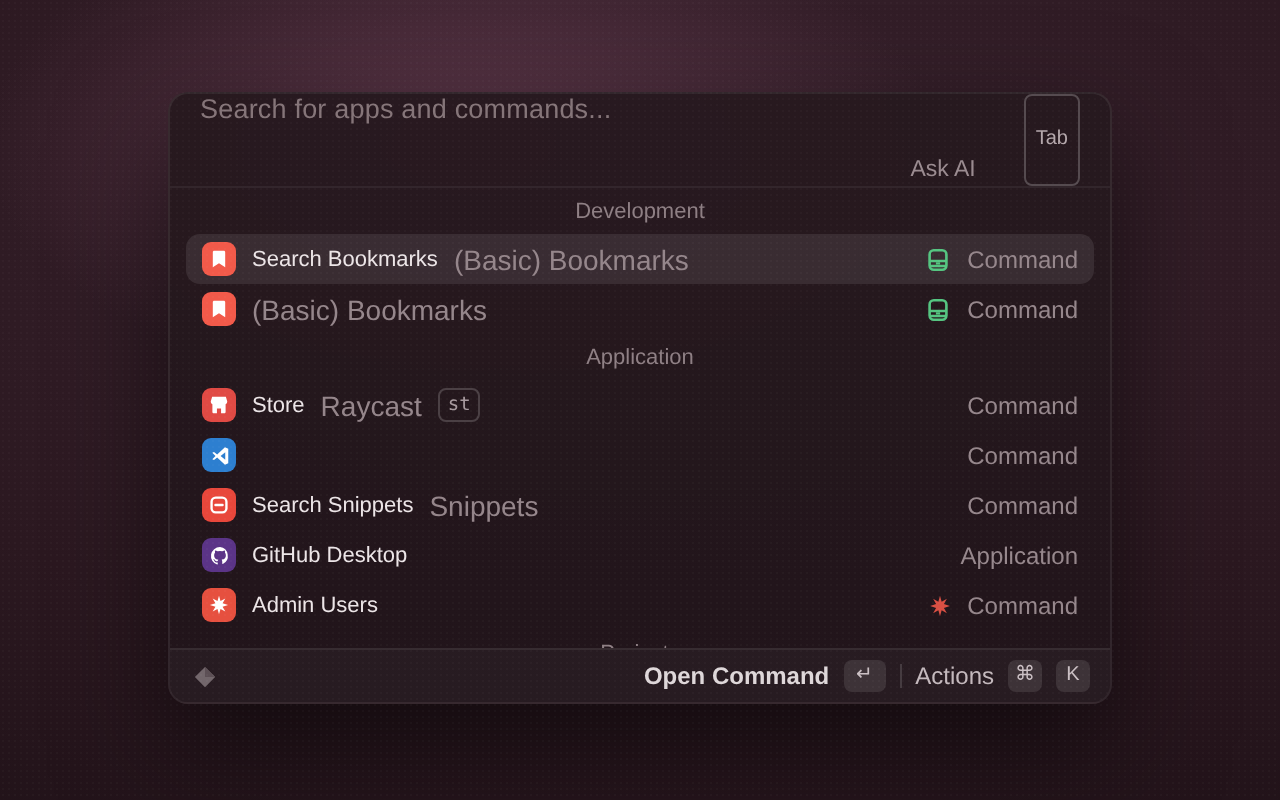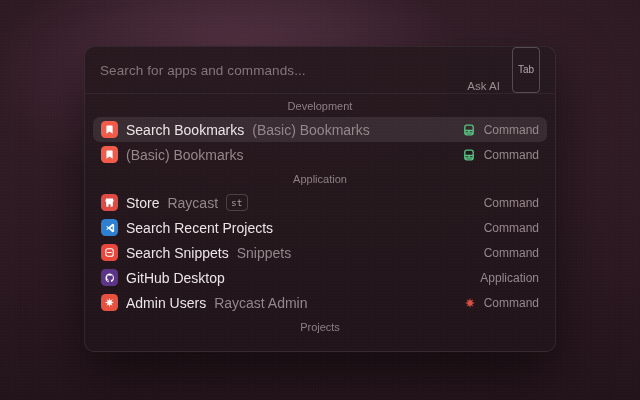--- a/index.html
+++ b/index.html
@@ -20,34 +20,34 @@
 
   .window {
     position:absolute; left:84px; top:46px; width:472px; height:306px;
     border-radius:10px; overflow:hidden;
     background:linear-gradient(rgba(39,25,31,0.97), rgba(33,21,26,0.97));
     border:1px solid rgba(255,255,255,0.075);
     box-shadow:0 22px 55px rgba(0,0,0,0.55);
     display:flex; flex-direction:column;
   }
 
-  .searchbar { flex:0 0 40px; display:flex; align-items:center; gap:12px;
+  .searchbar { flex:0 0 40px; display:flex; gap:24px;
     padding:0 15px; border-bottom:1px solid rgba(255,255,255,0.06); }
   .placeholder { flex:1; color:#857579; font-size:13.5px; letter-spacing:.1px; }
   .askai { color:#9a8b90; font-size:11.5px;margin-top:32px; }
   .tabkey { border:1px solid rgba(255,255,255,0.22); color:#b4a7ab; font-size:10px;
     line-height:1; padding:17px 5px; border-radius:4px; }
 
   .list { flex:1 1 auto; padding:0 8px; overflow:hidden; }
   .sec-header { color:#8e7f84; font-size:11px; font-weight:500; padding:6px 8px 5px;text-align:center; }
   .row { height:25px; display:flex; align-items:center; gap:8px; padding:0 8px; border-radius:7px; }
   .row.selected { background:rgba(255,255,255,0.09); }
   .icon { width:17px; height:17px; border-radius:4.5px; flex:none;
     display:flex; align-items:center; justify-content:center; }
-  .title { color:#ece5e7; font-size:14px; white-space:nowrap; }
+  .title { color:#ece5e7; font-size:11px; white-space:nowrap; }
   .subtitle { color:#95868b; font-size:14px; white-space:nowrap; }
   .alias { border:1px solid rgba(255,255,255,0.18); color:#a79a9e; font-size:9.5px;
     font-family:"DejaVu Sans Mono", monospace; line-height:1; padding:2.5px 4px; border-radius:4px; }
   .spacer { flex:1; }
   .acc { flex:none; display:flex; align-items:center; }
   .type { color:#96878c; font-size:12px; white-space:nowrap; }
 
   .footer { flex:0 0 27px; display:flex; align-items:center; gap:8px; padding:0 10px;
     border-top:1px solid rgba(255,255,255,0.07); background:rgba(255,255,255,0.03); }
   .footer-right { margin-left:auto; display:flex; align-items:center; gap:7px; }
@@ -121,21 +121,20 @@
           <span class="alias">st</span>
           <span class="spacer"></span>
           <span class="type">Command</span>
         </div>
         <div class="row">
           <span class="icon" style="background: rgb(45, 127, 208);">
             <svg width="12" height="12" viewBox="0 0 16 16" fill="#fff">
               <path d="M11.3 2.2 6.1 7 4 5.3l-1.1.5L5 8 2.9 10.2l1.1.5L6.1 9l5.2 4.8 2.2-1V3.2l-2.2-1zM11.5 5.5v5L8.4 8l3.1-2.5z"></path>
             </svg>
           </span>
-          <span class="title">Search Recent Projects</span>
           <span class="spacer"></span>
           <span class="type">Command</span>
         </div>
         <div class="row">
           <span class="icon" style="background: rgb(232, 71, 59);">
             <svg width="11" height="11" viewBox="0 0 16 16">
               <rect x="2.6" y="2.6" width="10.8" height="10.8" rx="3" fill="none" stroke="#fff" stroke-width="1.7"></rect>
               <path d="M5.4 8h5.2" stroke="#fff" stroke-width="1.7" stroke-linecap="round"></path>
             </svg>
           </span>
@@ -154,27 +153,42 @@
           <span class="spacer"></span>
           <span class="type">Application</span>
         </div>
         <div class="row">
           <span class="icon" style="background: rgb(230, 80, 63);">
             <svg width="11" height="11" viewBox="0 0 16 16" fill="#fff">
               <path d="M8 1.2l1.1 3.9 3.5-1.9-2 3.5 4 1.3-4 1.3 2 3.5-3.5-1.9L8 14.8l-1.1-3.9-3.5 1.9 2-3.5-4-1.3 4-1.3-2-3.5 3.5 1.9z"></path>
             </svg>
           </span>
           <span class="title">Admin Users</span>
-          <span class="subtitle">Raycast Admin</span>
           <span class="spacer"></span>
           <span class="acc">
             <svg width="12" height="12" viewBox="0 0 16 16" fill="#da5044">
               <path d="M8 1.2l1.1 3.9 3.5-1.9-2 3.5 4 1.3-4 1.3 2 3.5-3.5-1.9L8 14.8l-1.1-3.9-3.5 1.9 2-3.5-4-1.3 4-1.3-2-3.5 3.5 1.9z"></path>
             </svg>
           </span>
           <span class="type">Command</span>
         </div>
         <div class="sec-header">Projects</div>
       </div>
 
+    <div class="footer">
+      <span class="ray-logo">
+        <svg width="15" height="15" viewBox="0 0 16 16">
+            <path d="M8 2.6 13.4 8 8 13.4 2.6 8z" fill="#8d8085"></path>
+            <path d="M8 2.6 13.4 8 8 8z" fill="#6f6267"></path>
+          </svg>
+      </span>
+      <div class="footer-right">
+        <span class="open-label">Open Command</span>
+        <span class="key wide">↵</span>
+        <span class="fdiv"></span>
+        <span class="actions-label">Actions</span>
+        <span class="key">⌘</span>
+        <span class="key">K</span>
+      </div>
+    </div>
 
   </div>
 </div>
 
 </body></html>

